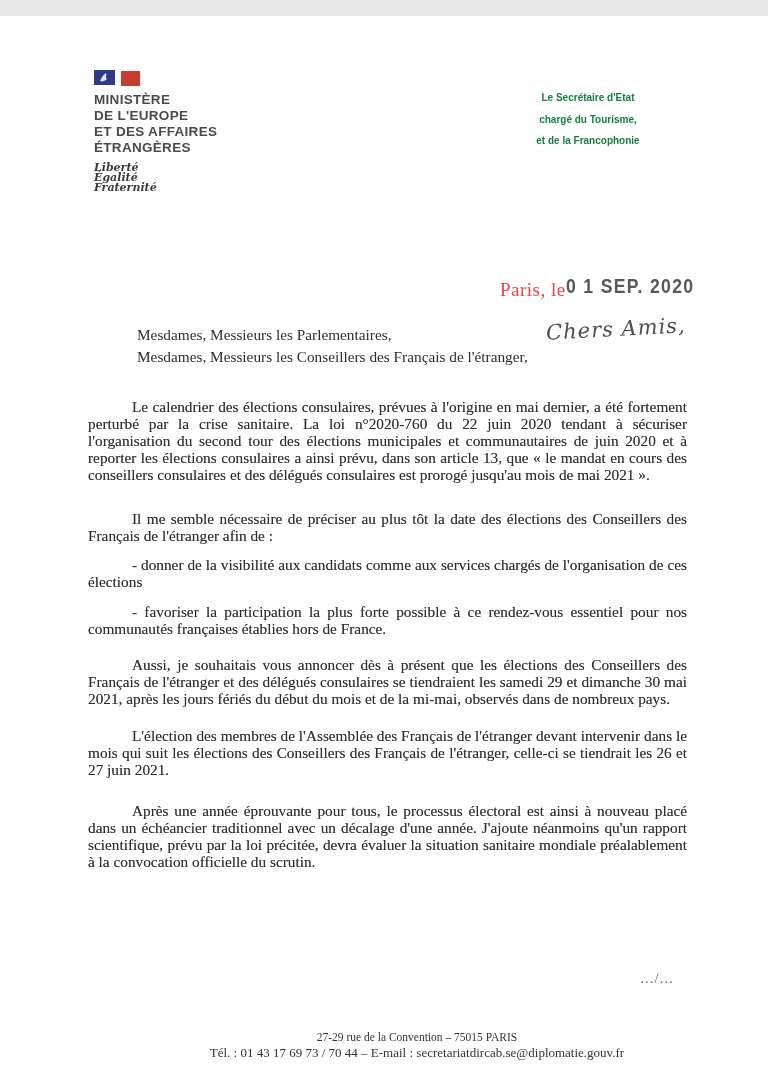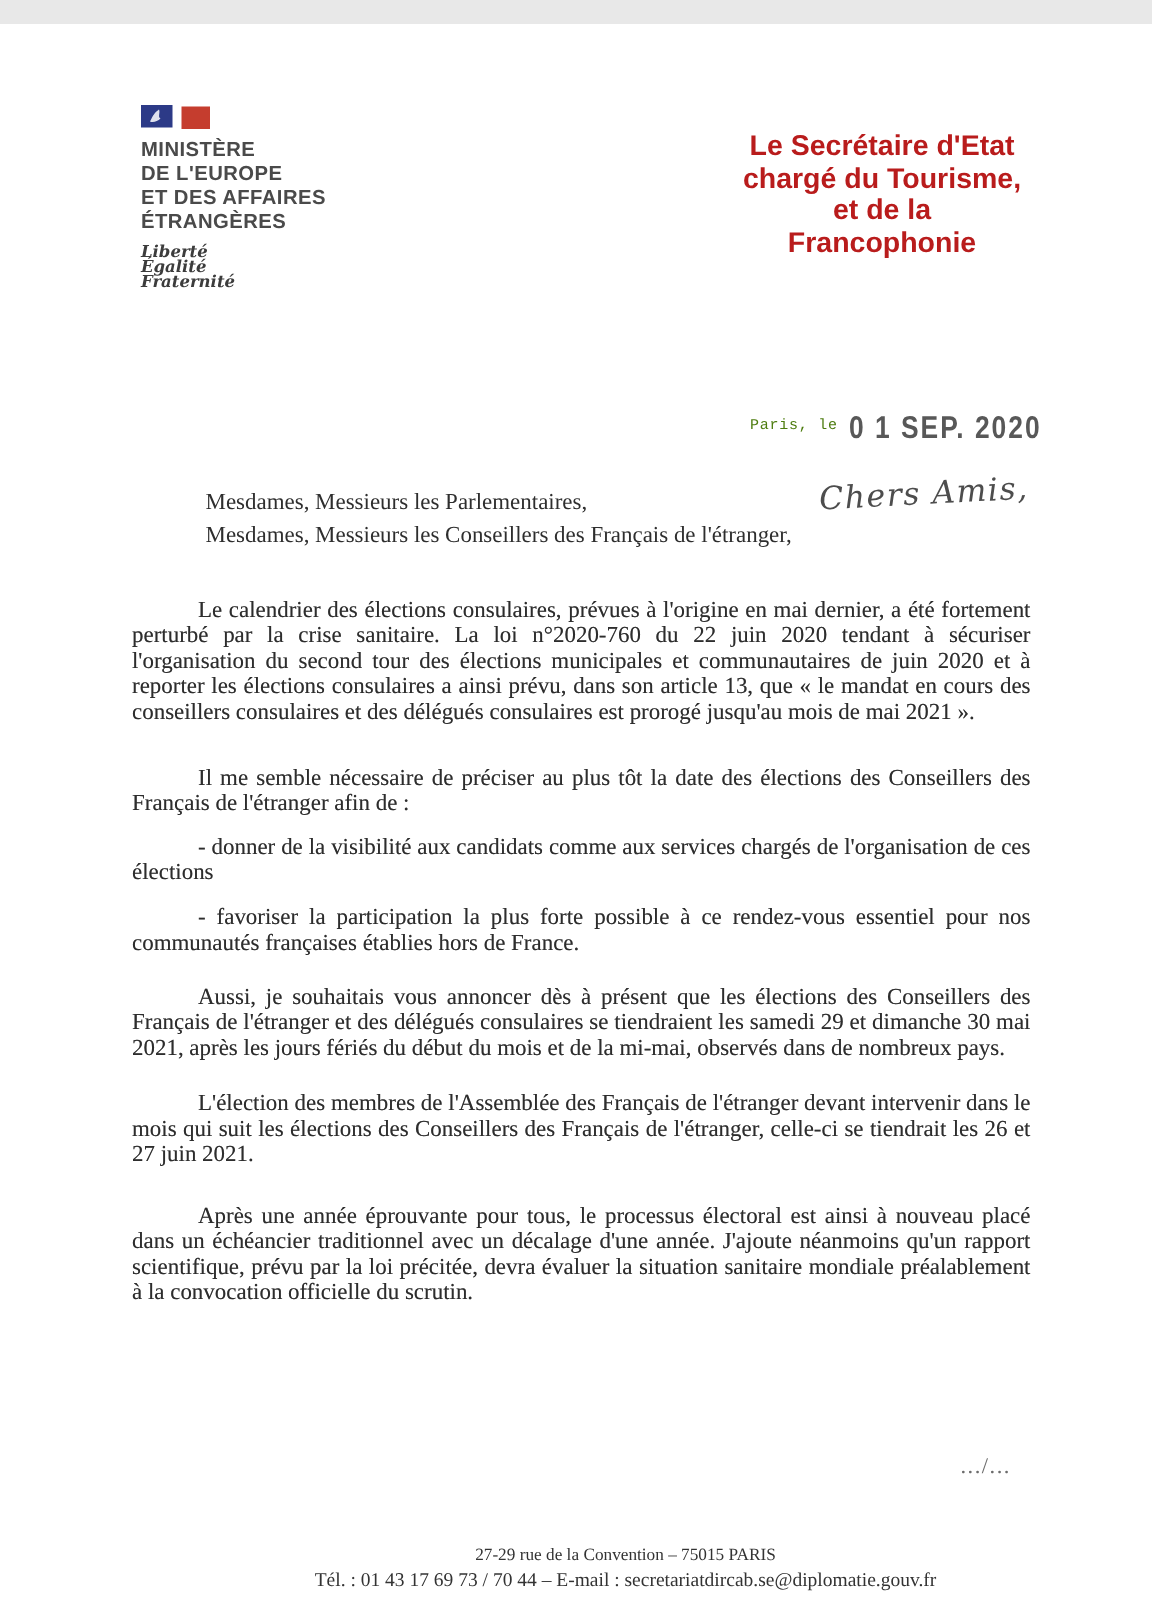--- a/index.html
+++ b/index.html
@@ -40,30 +40,30 @@
     font-size: 11px;
     line-height: 10px;
     color: #3c3c3c;
   }
 
   
   .sender-block {
     position: absolute; left: 492px; top: 71px; width: 192px;
     font-family: "Liberation Sans", sans-serif;
     font-weight: 700;
-    font-size: 19px;
+    font-size: 10px;
     line-height: 21.5px;
     text-align: center;
-    color: #b91c1c;
+    color: #15803d;
   }
 
   
   .place-label {
     position: absolute; left: 500px; top: 263px;
-    font-size: 10px; color: #4d7c0f; letter-spacing: 0.5px; font-family: Liberation Mono, monospace;
+    font-size: 19px; color: #ef4444; letter-spacing: 0.5px;
   }
   .date-stamp {
     position: absolute; left: 566px; top: 258px;
     font-family: "Liberation Sans", sans-serif;
     font-weight: 700;
     font-size: 20px;
     letter-spacing: 1.5px;
     color: #585858;
     transform: scaleX(0.88) scaleY(1.05);
     transform-origin: left top;

